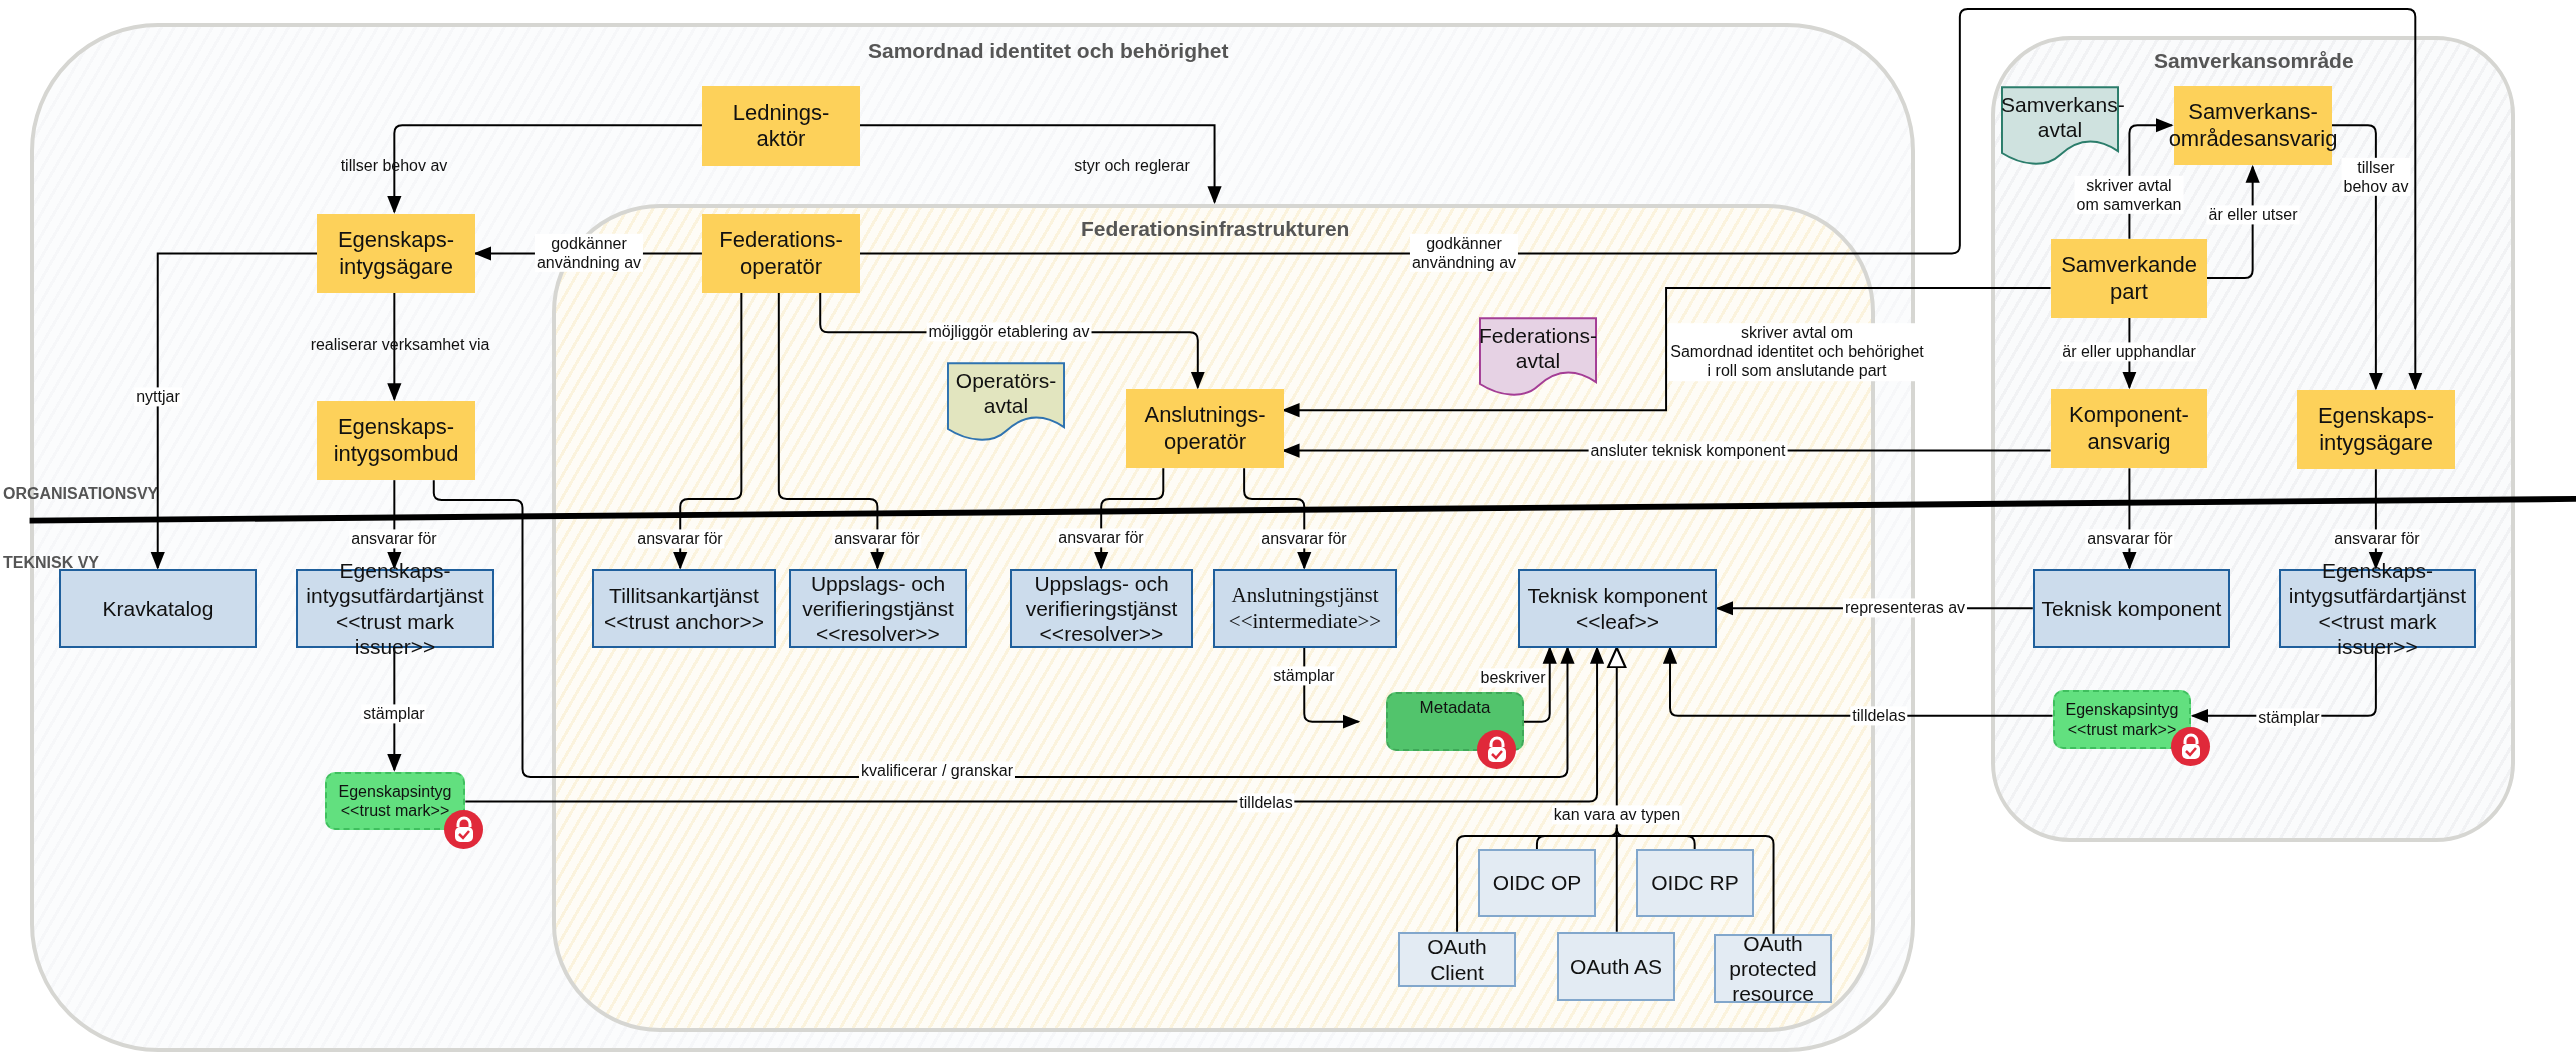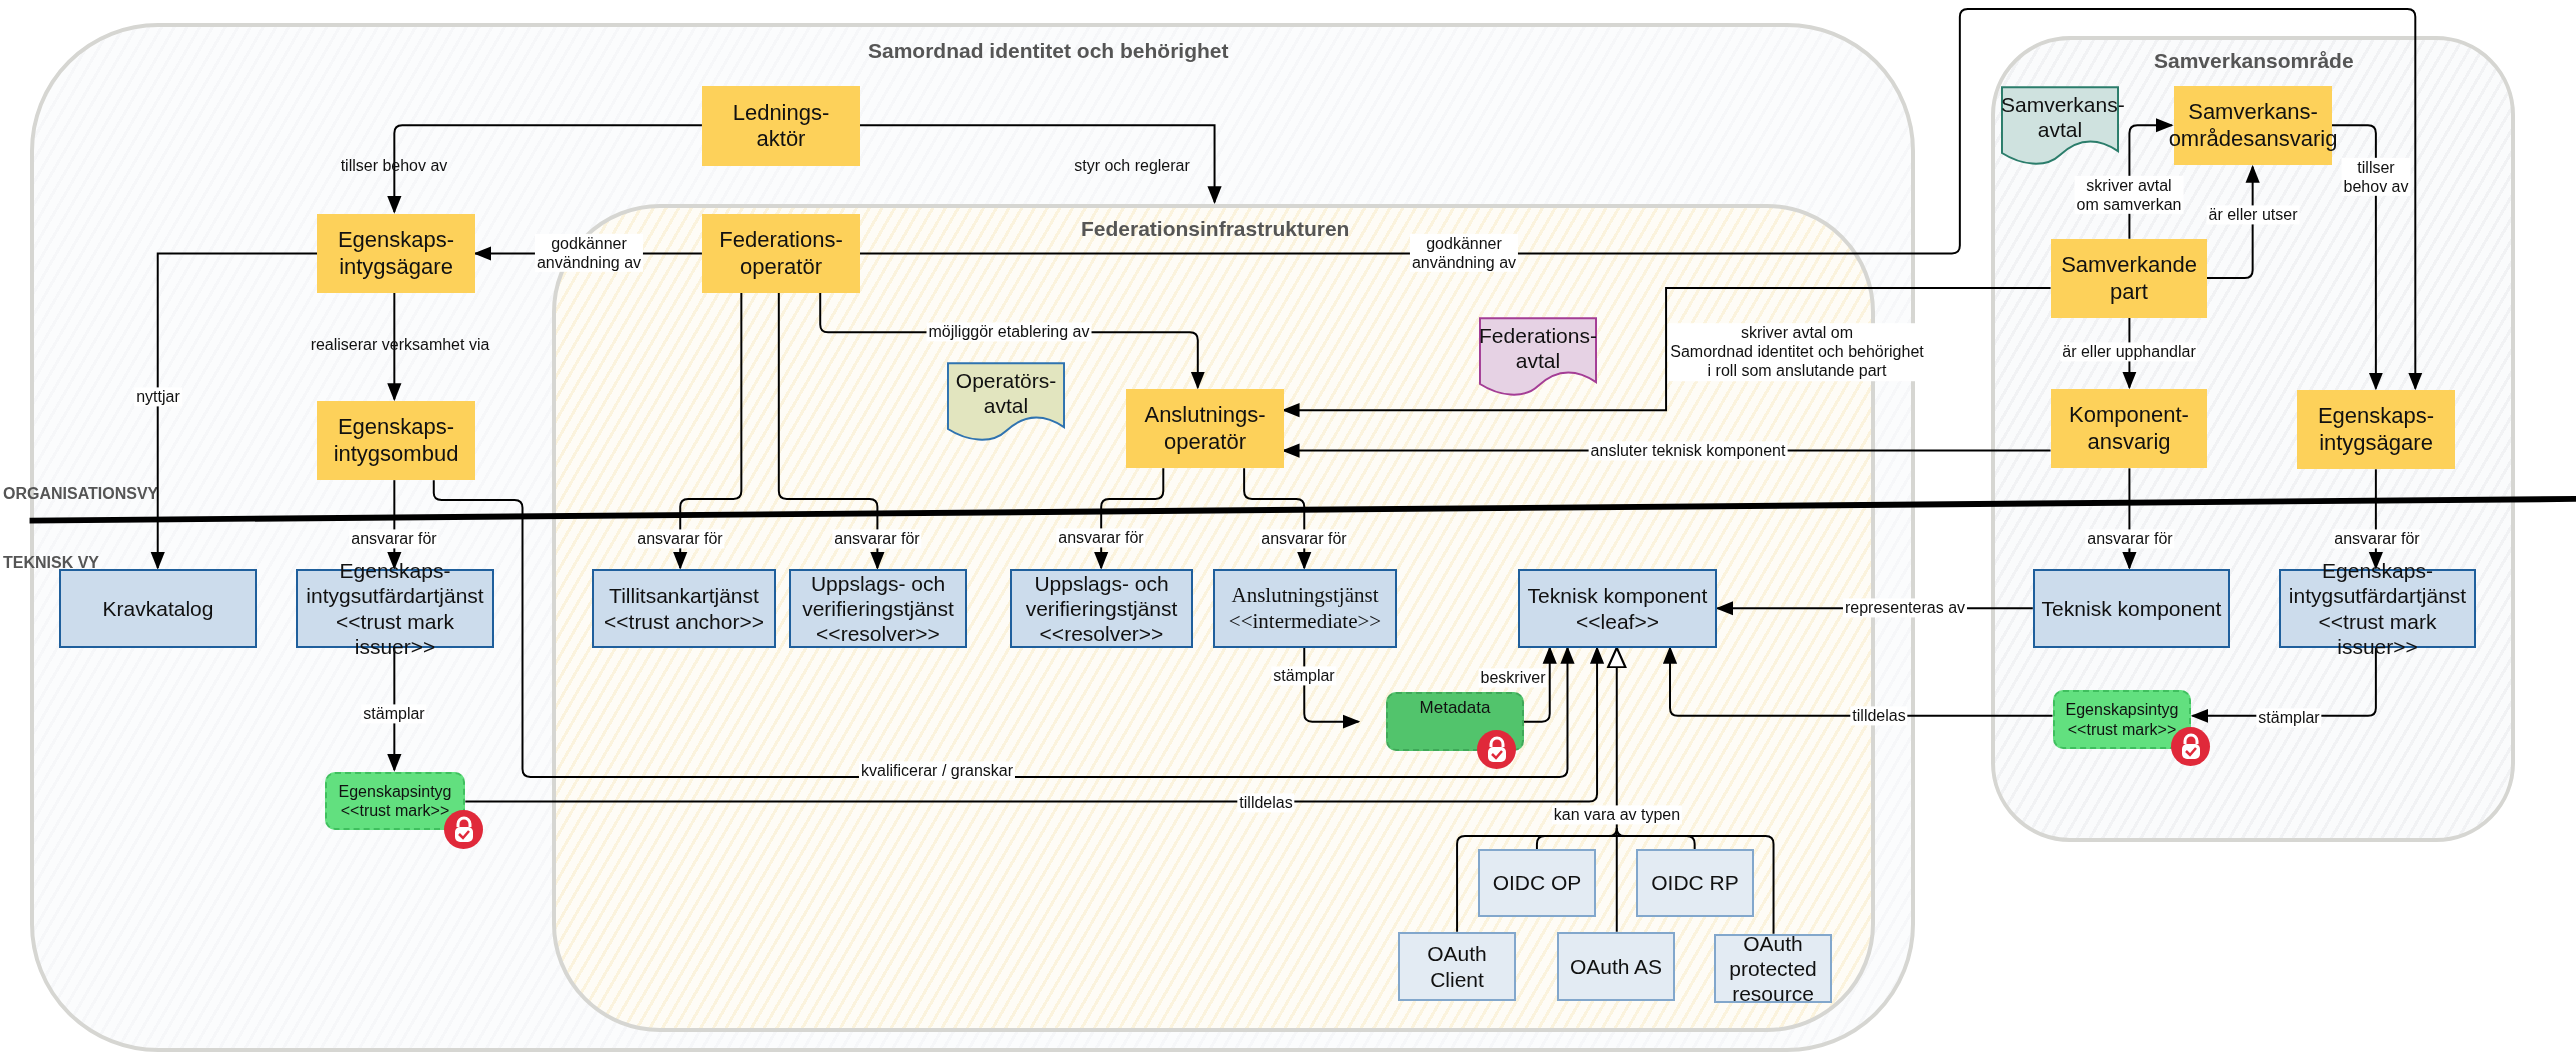--- a/index.html
+++ b/index.html
@@ -148,21 +148,21 @@
 &lt;&lt;intermediate&gt;&gt;</div>
 <div class="node tech" style="left:1518px;top:569px;width:199px;height:79px;">Teknisk komponent
 &lt;&lt;leaf&gt;&gt;</div>
 <div class="node tech" style="left:2033px;top:569px;width:197px;height:79px;">Teknisk komponent</div>
 <div class="node tech" style="left:2279px;top:569px;width:197px;height:79px;">Egenskaps-
 intygsutfärdartjänst
 &lt;&lt;trust mark issuer&gt;&gt;</div>
 
 <div class="node tech-light" style="left:1478px;top:849px;width:118px;height:68px;">OIDC OP</div>
 <div class="node tech-light" style="left:1636px;top:849px;width:118px;height:68px;">OIDC RP</div>
-<div class="node tech-light" style="left:1398px;top:932px;width:118px;height:69px;">OAuth Client</div>
+<div class="node tech-light" style="left:1398px;top:932px;width:118px;height:55px;">OAuth Client</div>
 <div class="node tech-light" style="left:1557px;top:932px;width:118px;height:69px;">OAuth AS</div>
 <div class="node tech-light" style="left:1714px;top:934px;width:118px;height:69px;">OAuth
 protected
 resource</div>
 
 <div class="node mark" style="left:325px;top:772px;width:140px;height:58px;">Egenskapsintyg
 &lt;&lt;trust mark&gt;&gt;</div>
 <div class="node meta" style="left:1360px;top:692px;width:138px;height:59px;margin-left:26px;">Metadata</div>
 <div class="node mark" style="left:2053px;top:690px;width:138px;height:59px;">Egenskapsintyg
 &lt;&lt;trust mark&gt;&gt;</div>

